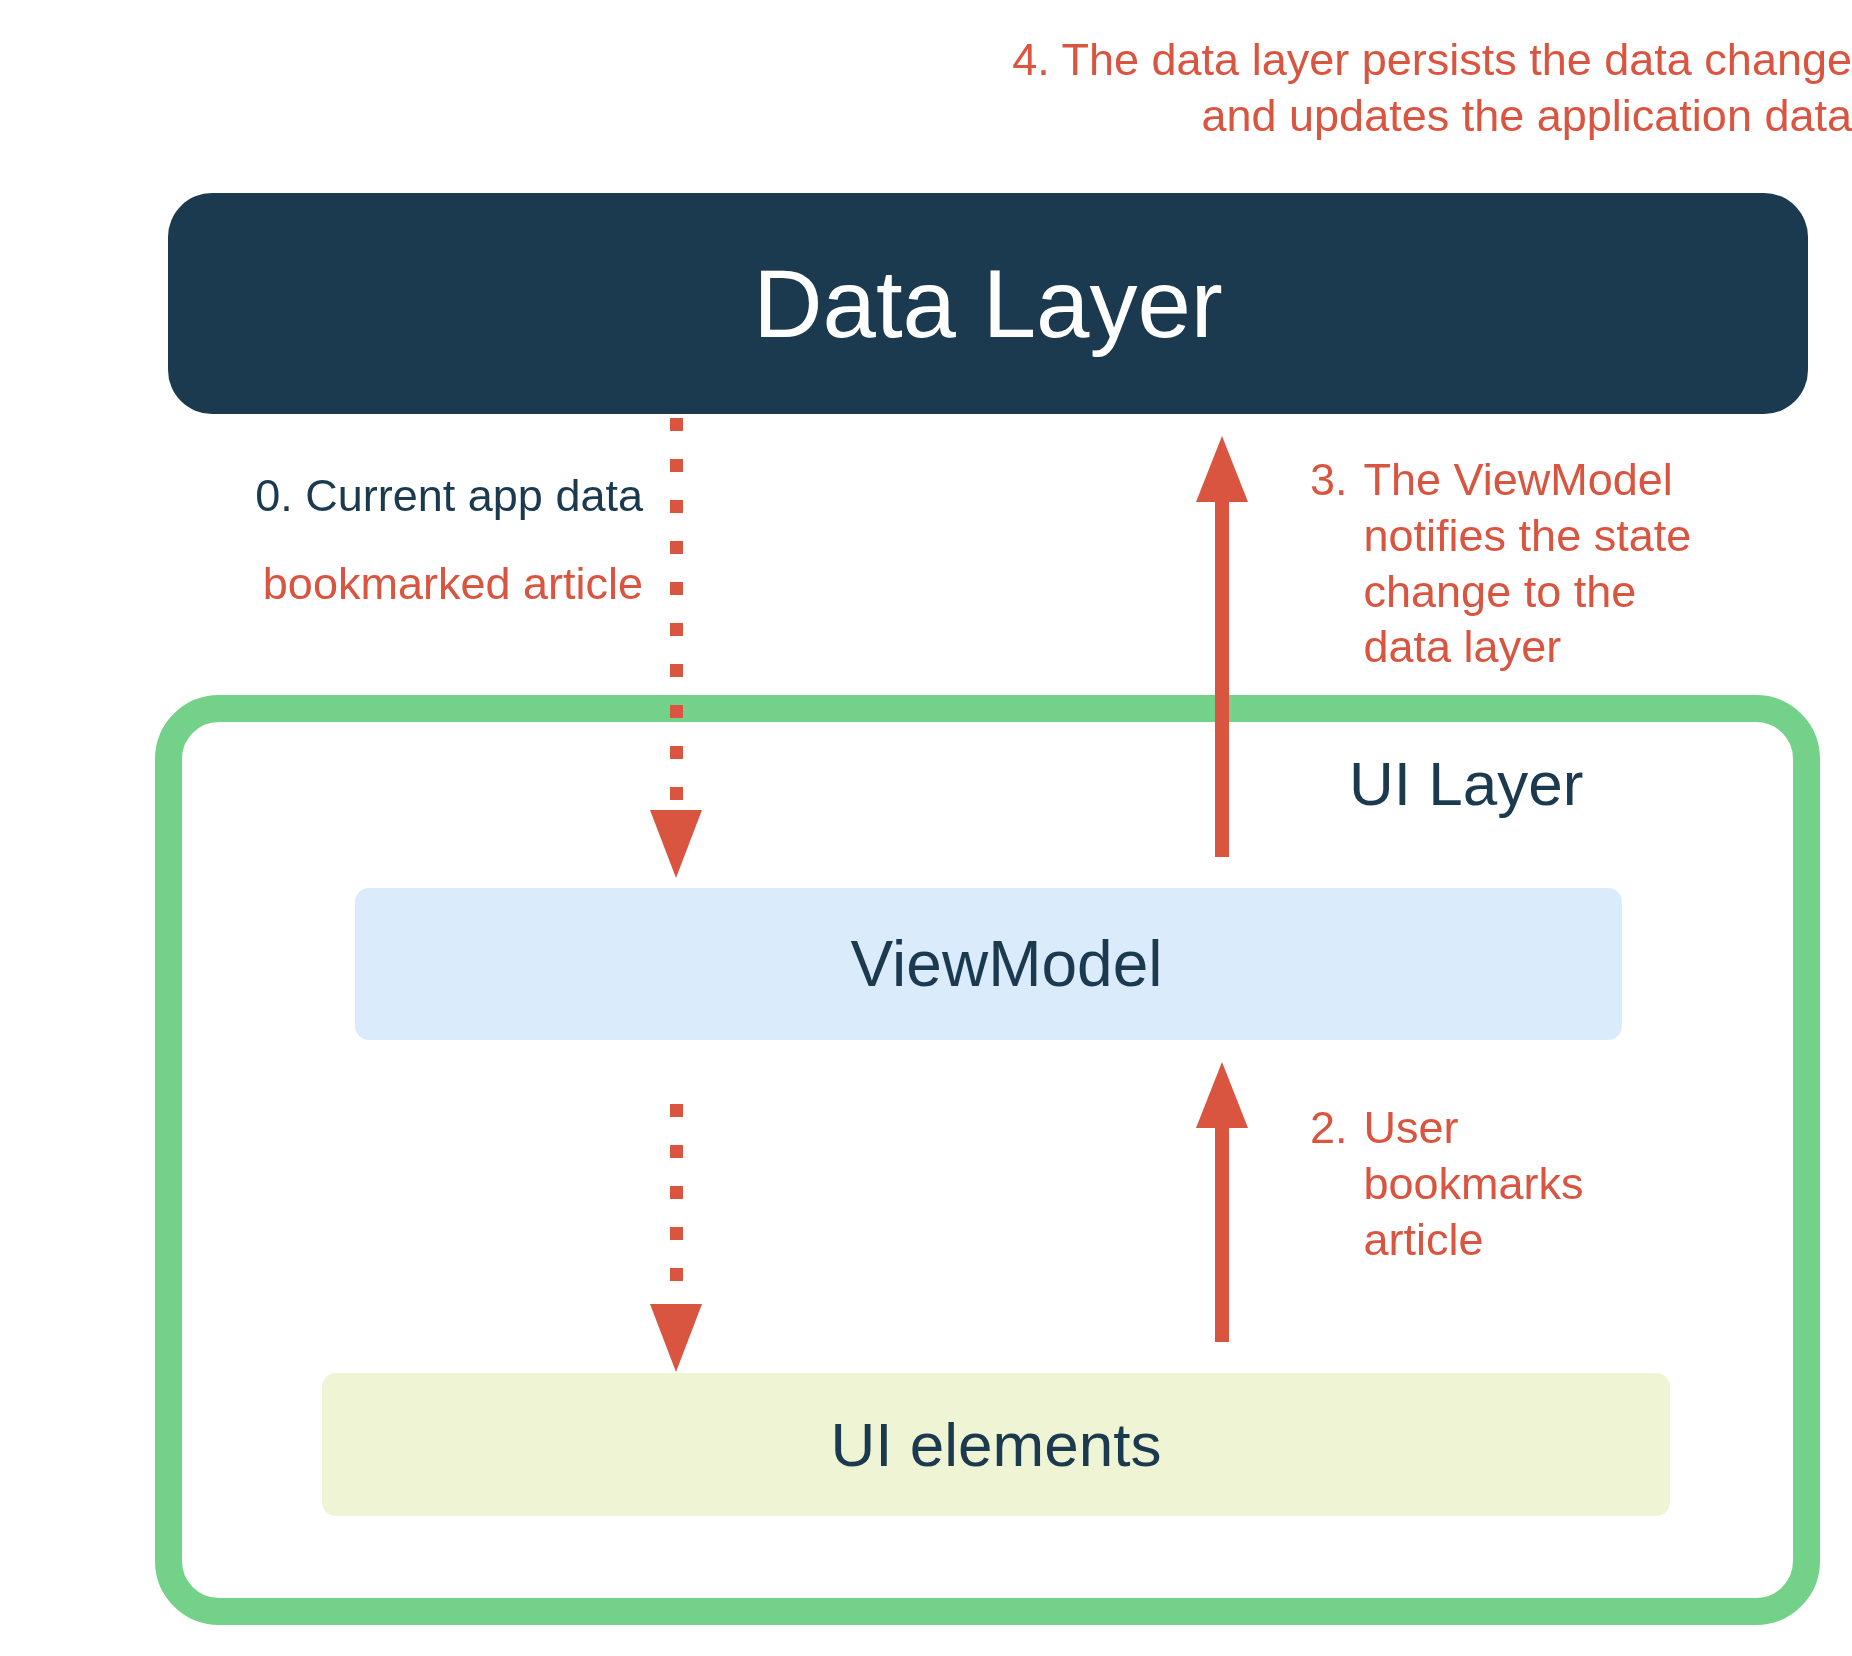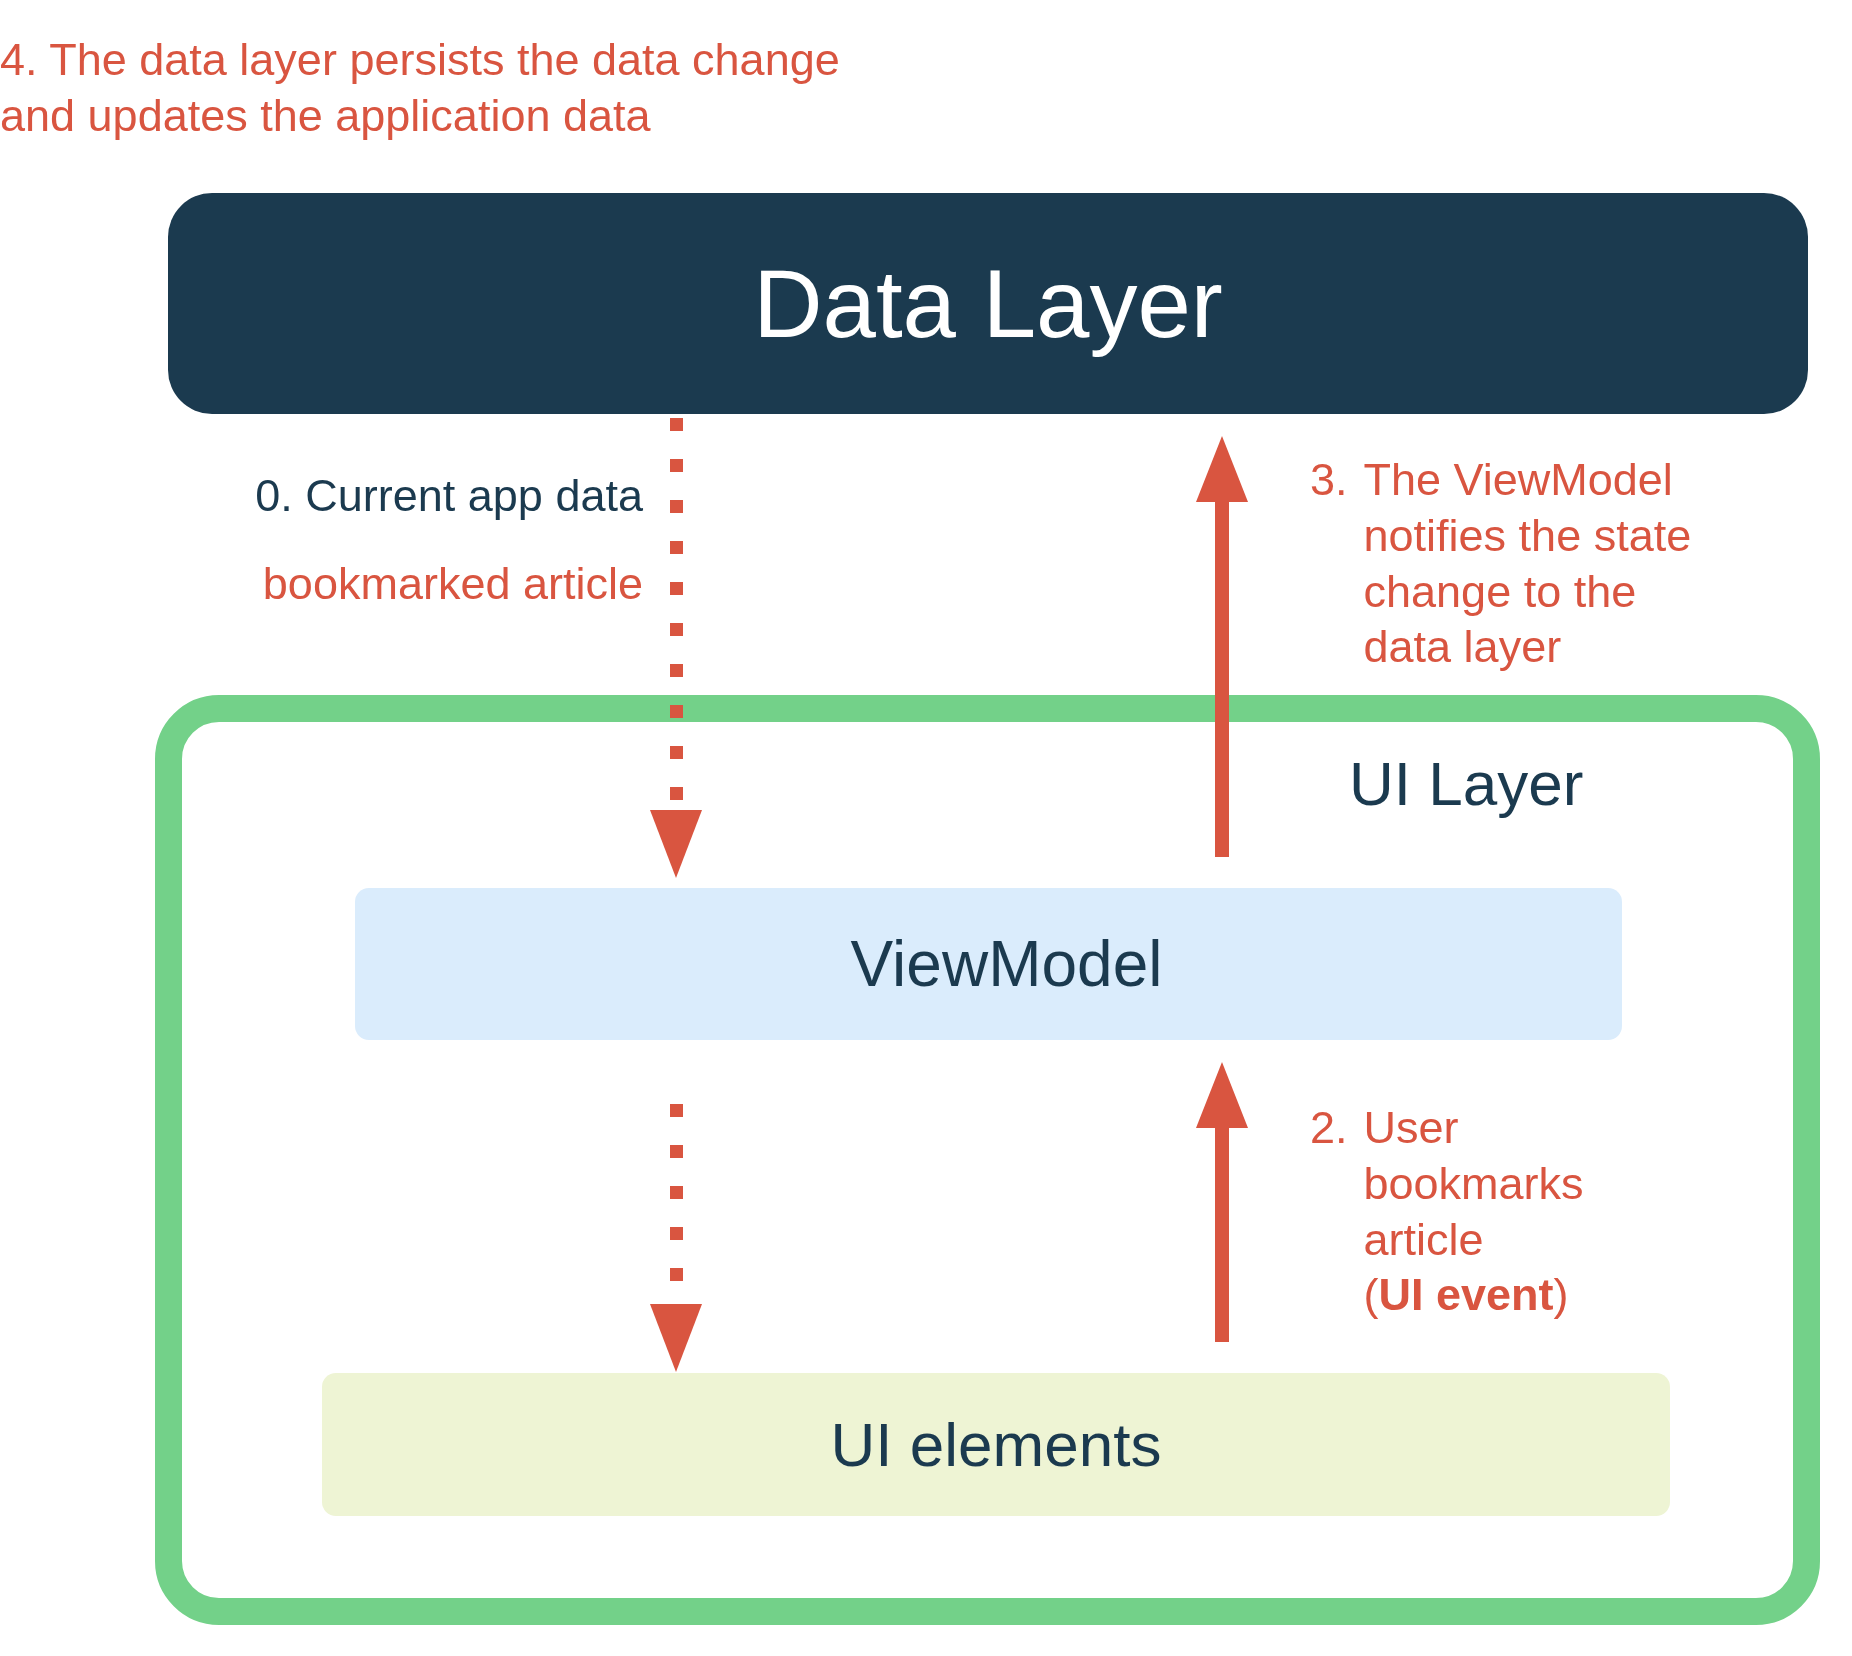--- a/index.html
+++ b/index.html
@@ -21,21 +21,21 @@
     background: var(--white);
     font-family: "Liberation Sans", sans-serif;
     overflow: hidden;
   }
 
   
   .ann { position: absolute; font-size: 45px; line-height: 1.24; letter-spacing: 0; }
   .ann.red { color: var(--red); }
   .ann.navy { color: var(--navy); }
 
-  .ann-step4 { left: 0; top: 32px; width: 100%; text-align: left; }
+  .ann-step4 { left: 0; top: 32px; width: 100%; text-align: right; }
 
   .ann-right-col { text-align: right; }
   .ann-step0 { left: 150px; top: 468px; width: 493px; }
   .ann-step5 { left: 40px;  top: 556px; width: 603px; }
   .ann-step1 { left: 150px; top: 1136px; width: 493px; }
   .ann-step6 { left: 150px; top: 1234px; width: 493px; }
 
   .ann-numbered { display: flex; align-items: flex-start; gap: 16px; text-align: left; }
   .ann-step3 { left: 1310px; top: 452px; }
   .ann-step2 { left: 1310px; top: 1100px; }
@@ -159,21 +159,20 @@
   </div>
 
 
 
   <div class="ann red ann-numbered ann-step2">
     <span>2.</span>
     <div>
       <div>User</div>
       <div>bookmarks</div>
       <div>article</div>
-      <div><span>(</span><span class="ann-bold">UI event</span><span>)</span></div>
     </div>
   </div>
 
   <div class="box box-ui-elements">
     <span>UI elements</span>
   </div>
 
   <div class="arrow-part dotted-v arr1-line"></div>
   <div class="arrow-part head-down arr1-head"></div>
 

